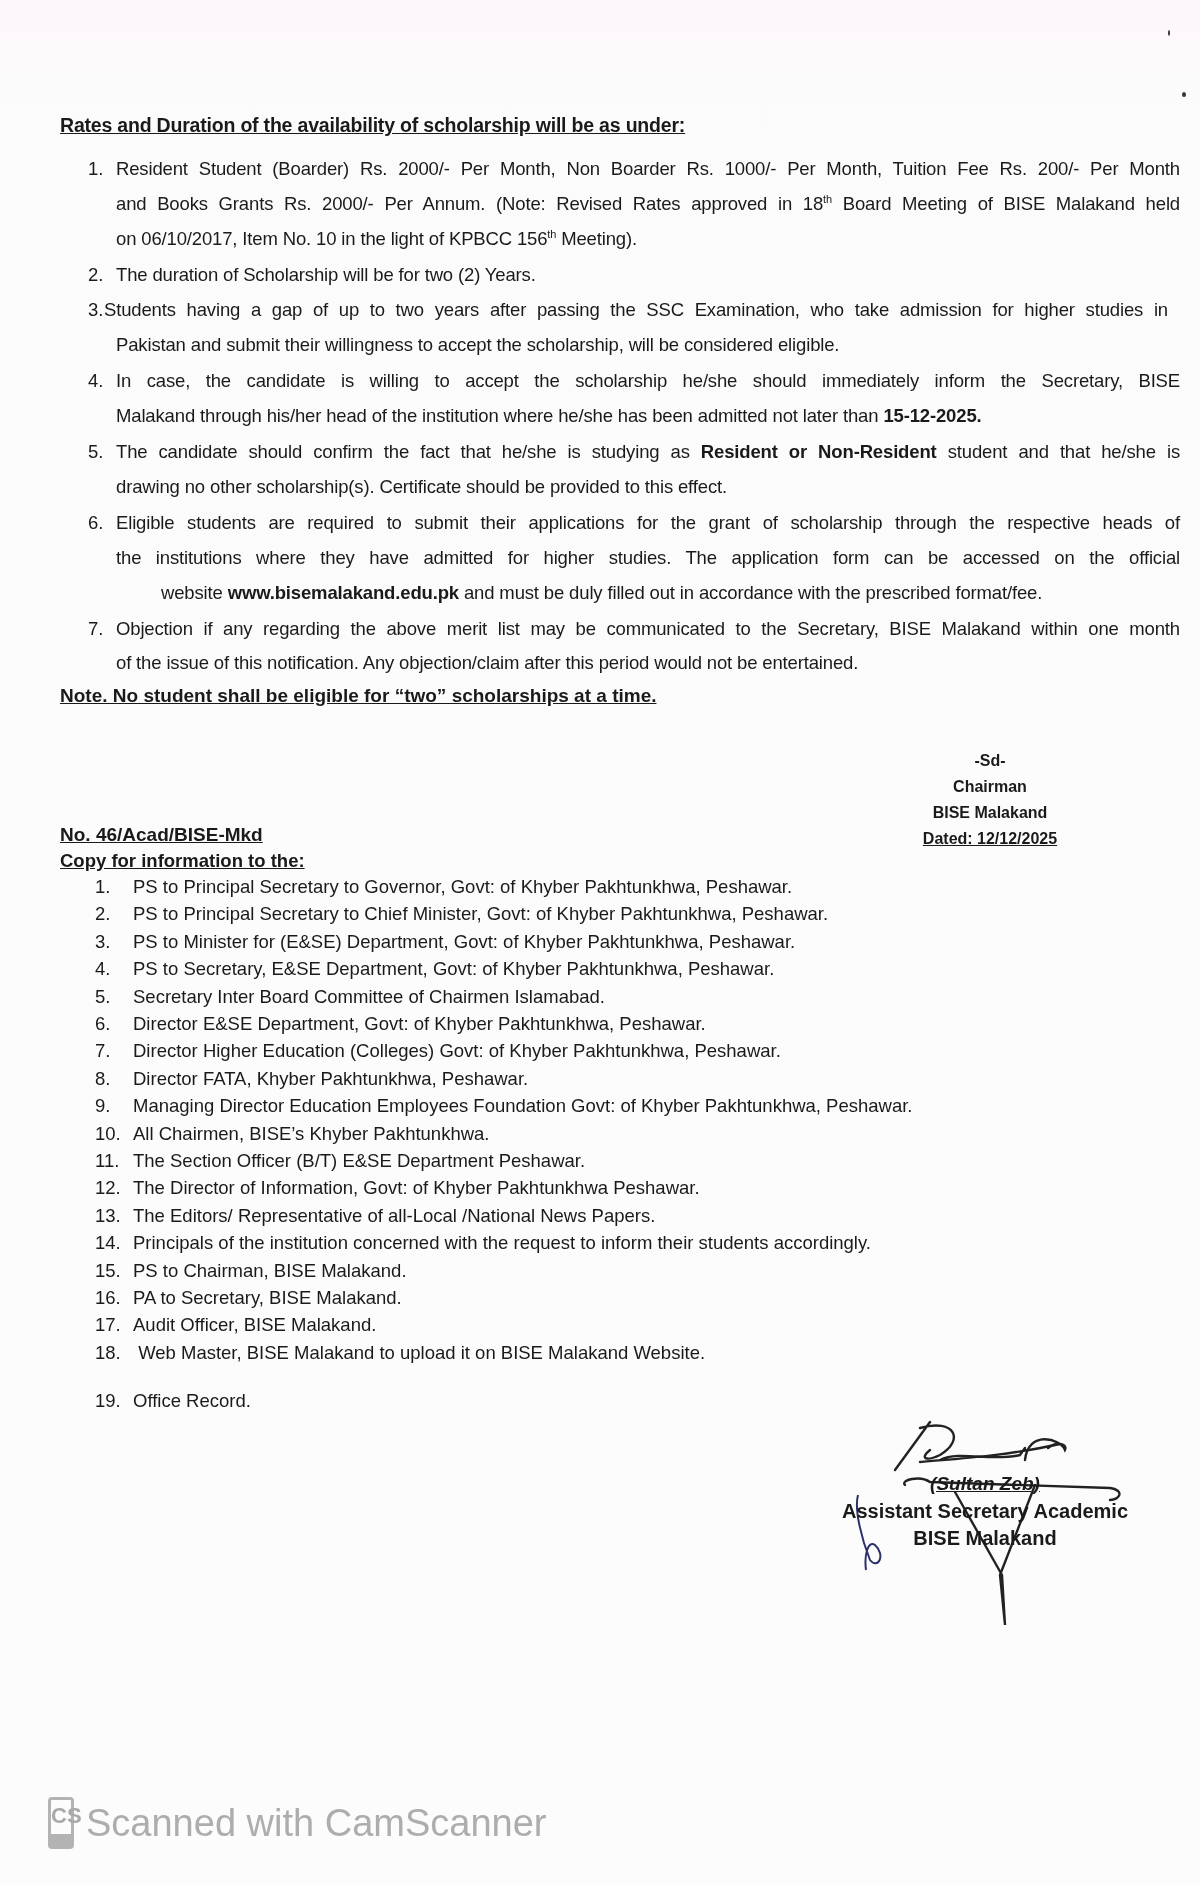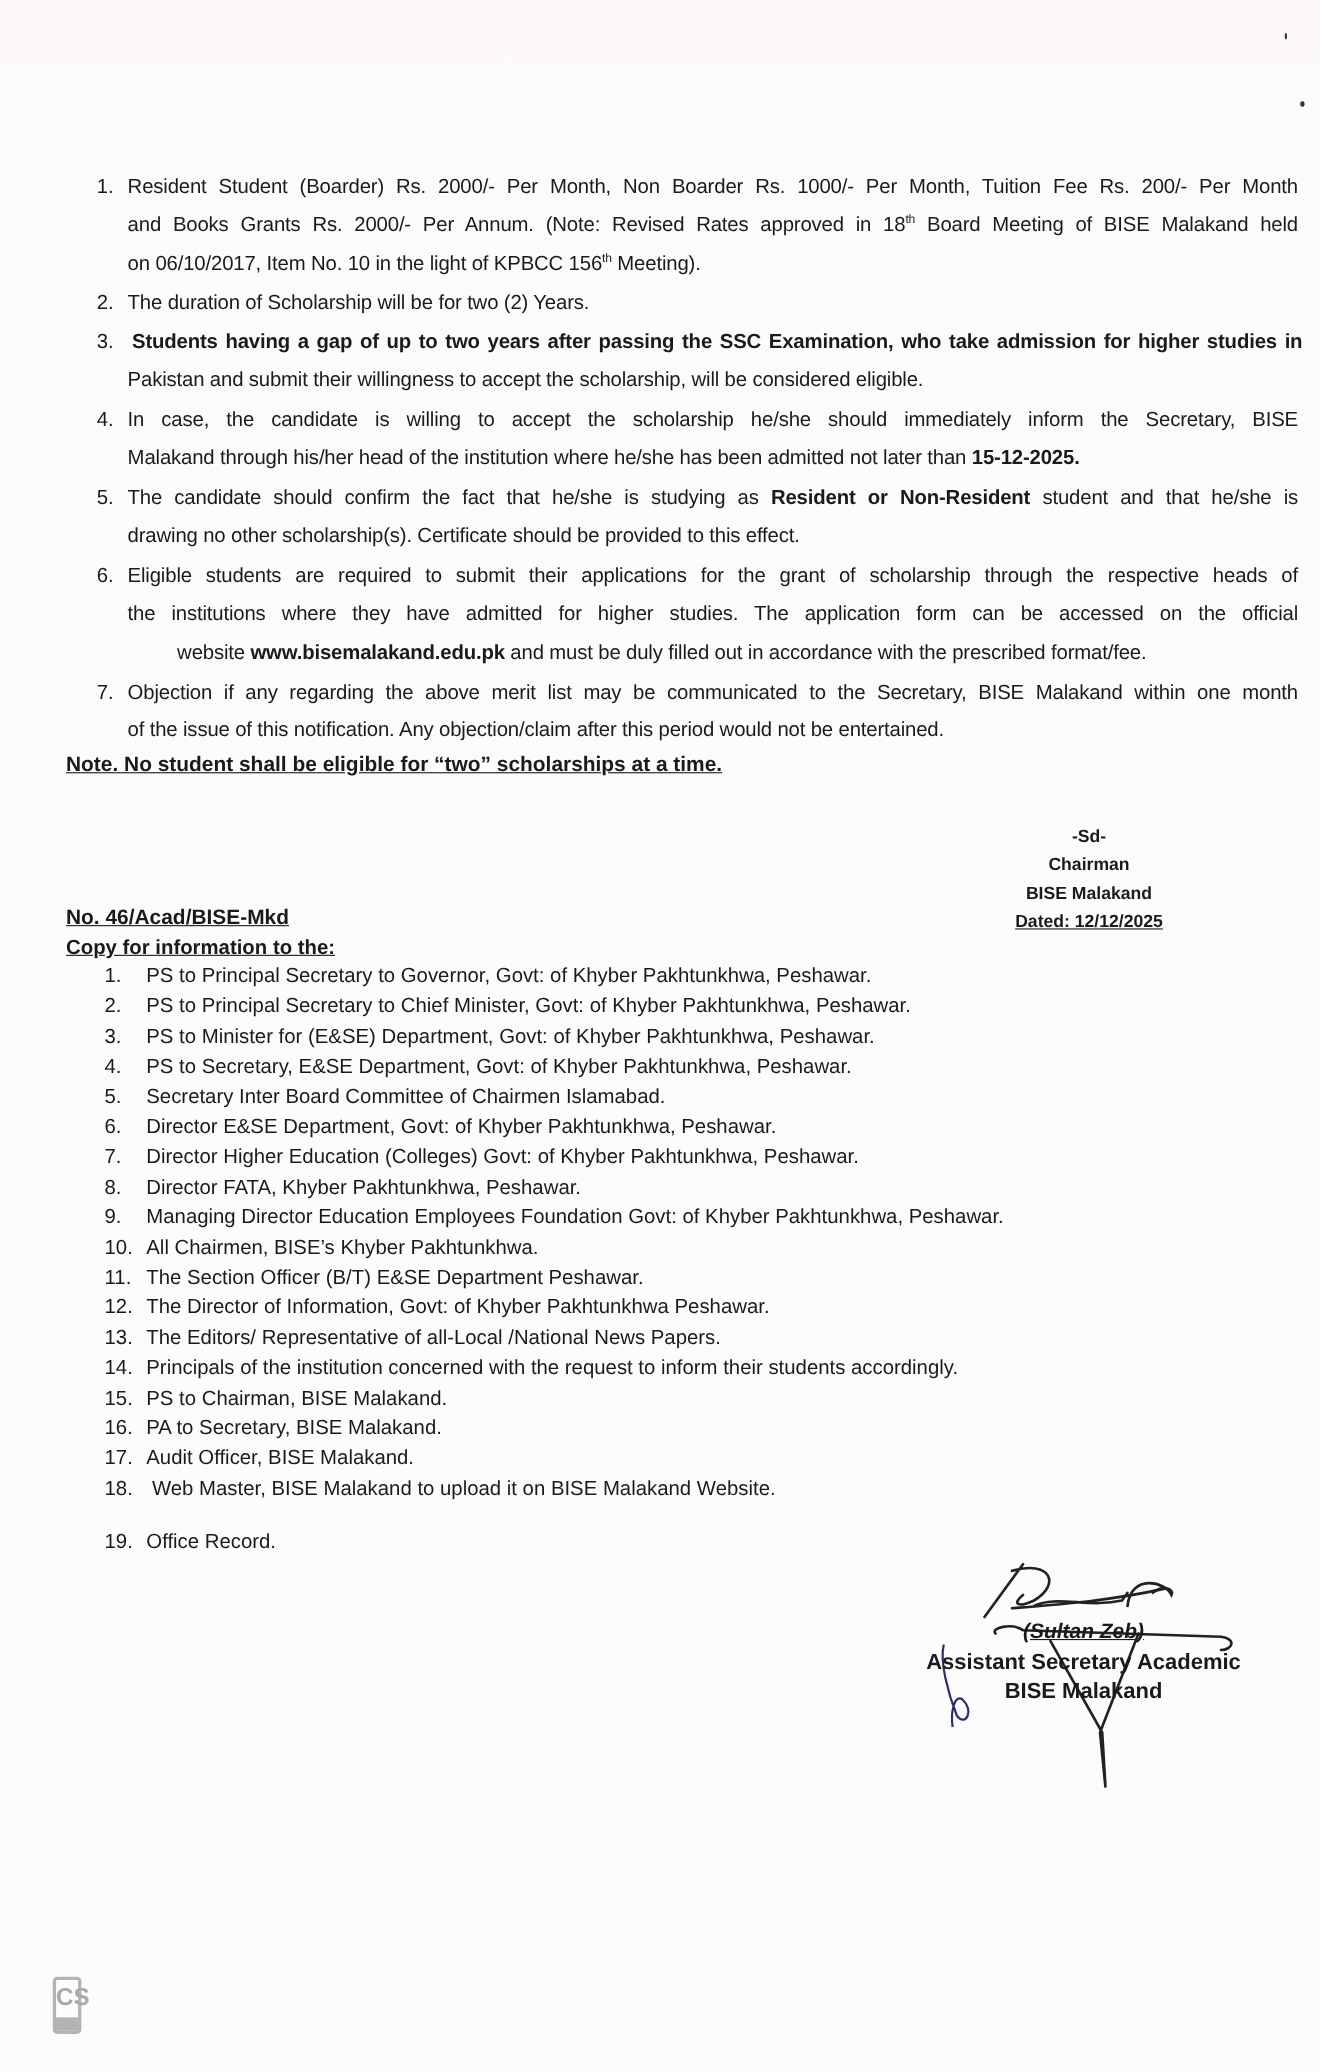--- a/index.html
+++ b/index.html
@@ -31,31 +31,32 @@
   .speck{position:absolute;background:#333;border-radius:50%;}
 </style>
 </head>
 <body>
 
 <div class="page">
 
   <div class="speck" style="left:1168px;top:30px;width:2px;height:6px;"></div>
   <div class="speck" style="left:1182px;top:92px;width:4px;height:5px;"></div>
 
+  <div class="abs heading">Rates and Duration of the availability of scholarship will be as under:</div>
 
   <div class="rule-num" style="left:88px;top:158px;">1.</div>
   <div class="rule-line j" style="left:116px;top:158px;"><span>Resident Student (Boarder) Rs. 2000/- Per Month, Non Boarder Rs. 1000/- Per Month, Tuition Fee Rs. 200/- Per Month</span></div>
   <div class="rule-line j" style="left:116px;top:193px;"><span>and Books Grants Rs. 2000/- Per Annum. (Note: Revised Rates approved in 18</span><sup style="font-size:11px">th</sup><span> Board Meeting of BISE Malakand held</span></div>
   <div class="rule-line" style="left:116px;top:228px;"><span>on 06/10/2017, Item No. 10 in the light of KPBCC 156</span><sup style="font-size:11px">th</sup><span> Meeting).</span></div>
 
   <div class="rule-num" style="left:88px;top:264px;">2.</div>
   <div class="rule-line" style="left:116px;top:264px;">The duration of Scholarship will be for two (2) Years.</div>
 
   <div class="rule-num" style="left:88px;top:299px;">3.</div>
-  <div class="rule-line j" style="left:120px;top:299px;font-weight:bold;">Students having a gap of up to two years after passing the SSC Examination, who take admission for higher studies in</div>
+  <div class="rule-line j" style="left:104px;top:299px;">Students having a gap of up to two years after passing the SSC Examination, who take admission for higher studies in</div>
   <div class="rule-line" style="left:116px;top:334px;">Pakistan and submit their willingness to accept the scholarship, will be considered eligible.</div>
 
   <div class="rule-num" style="left:88px;top:370px;">4.</div>
   <div class="rule-line j" style="left:116px;top:370px;">In case, the candidate is willing to accept the scholarship he/she should immediately inform the Secretary, BISE</div>
   <div class="rule-line" style="left:116px;top:405px;"><span>Malakand through his/her head of the institution where he/she has been admitted not later than </span><b>15-12-2025.</b></div>
 
   <div class="rule-num" style="left:88px;top:441px;">5.</div>
   <div class="rule-line j" style="left:116px;top:441px;"><span>The candidate should confirm the fact that he/she is studying as </span><b>Resident or Non-Resident</b><span> student and that he/she is</span></div>
   <div class="rule-line" style="left:116px;top:476px;">drawing no other scholarship(s). Certificate should be provided to this effect.</div>
 
@@ -113,14 +114,15 @@
       <path d="M78 95 C74 110 82 140 90 160 C98 170 106 155 95 145 C88 140 84 155 86 170"></path>
     </g>
   </svg>
 
   <div class="sig-text" style="top:1473px;font-style:italic;text-decoration:underline;font-size:19px;">(Sultan Zeb)</div>
   <div class="sig-text" style="top:1500px;">Assistant Secretary Academic</div>
   <div class="sig-text" style="top:1527px;">BISE Malakand</div>
 
   <div class="footer">
     <div class="cs-logo">CS</div>
+    <div class="footer-text">Scanned with CamScanner</div>
   </div>
 </div>
 
 </body></html>

